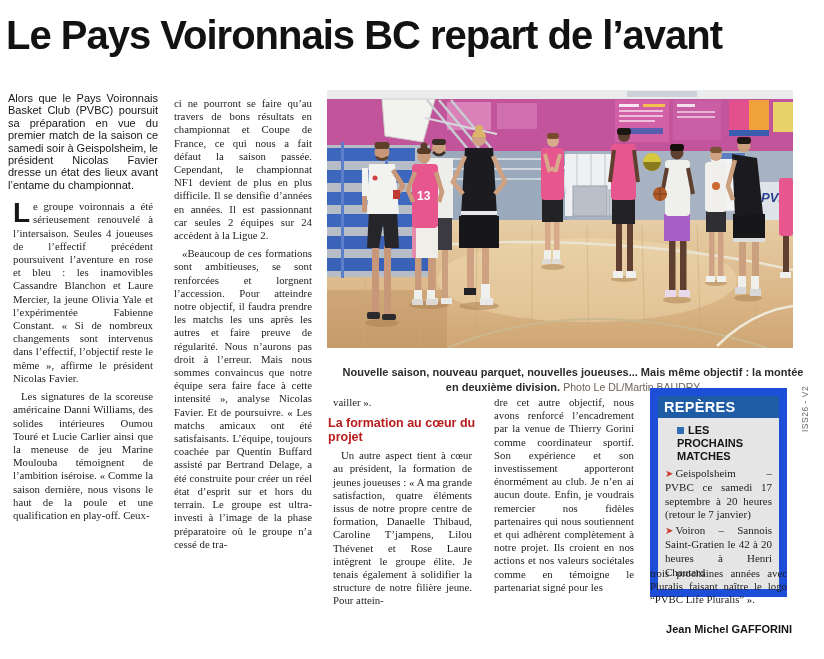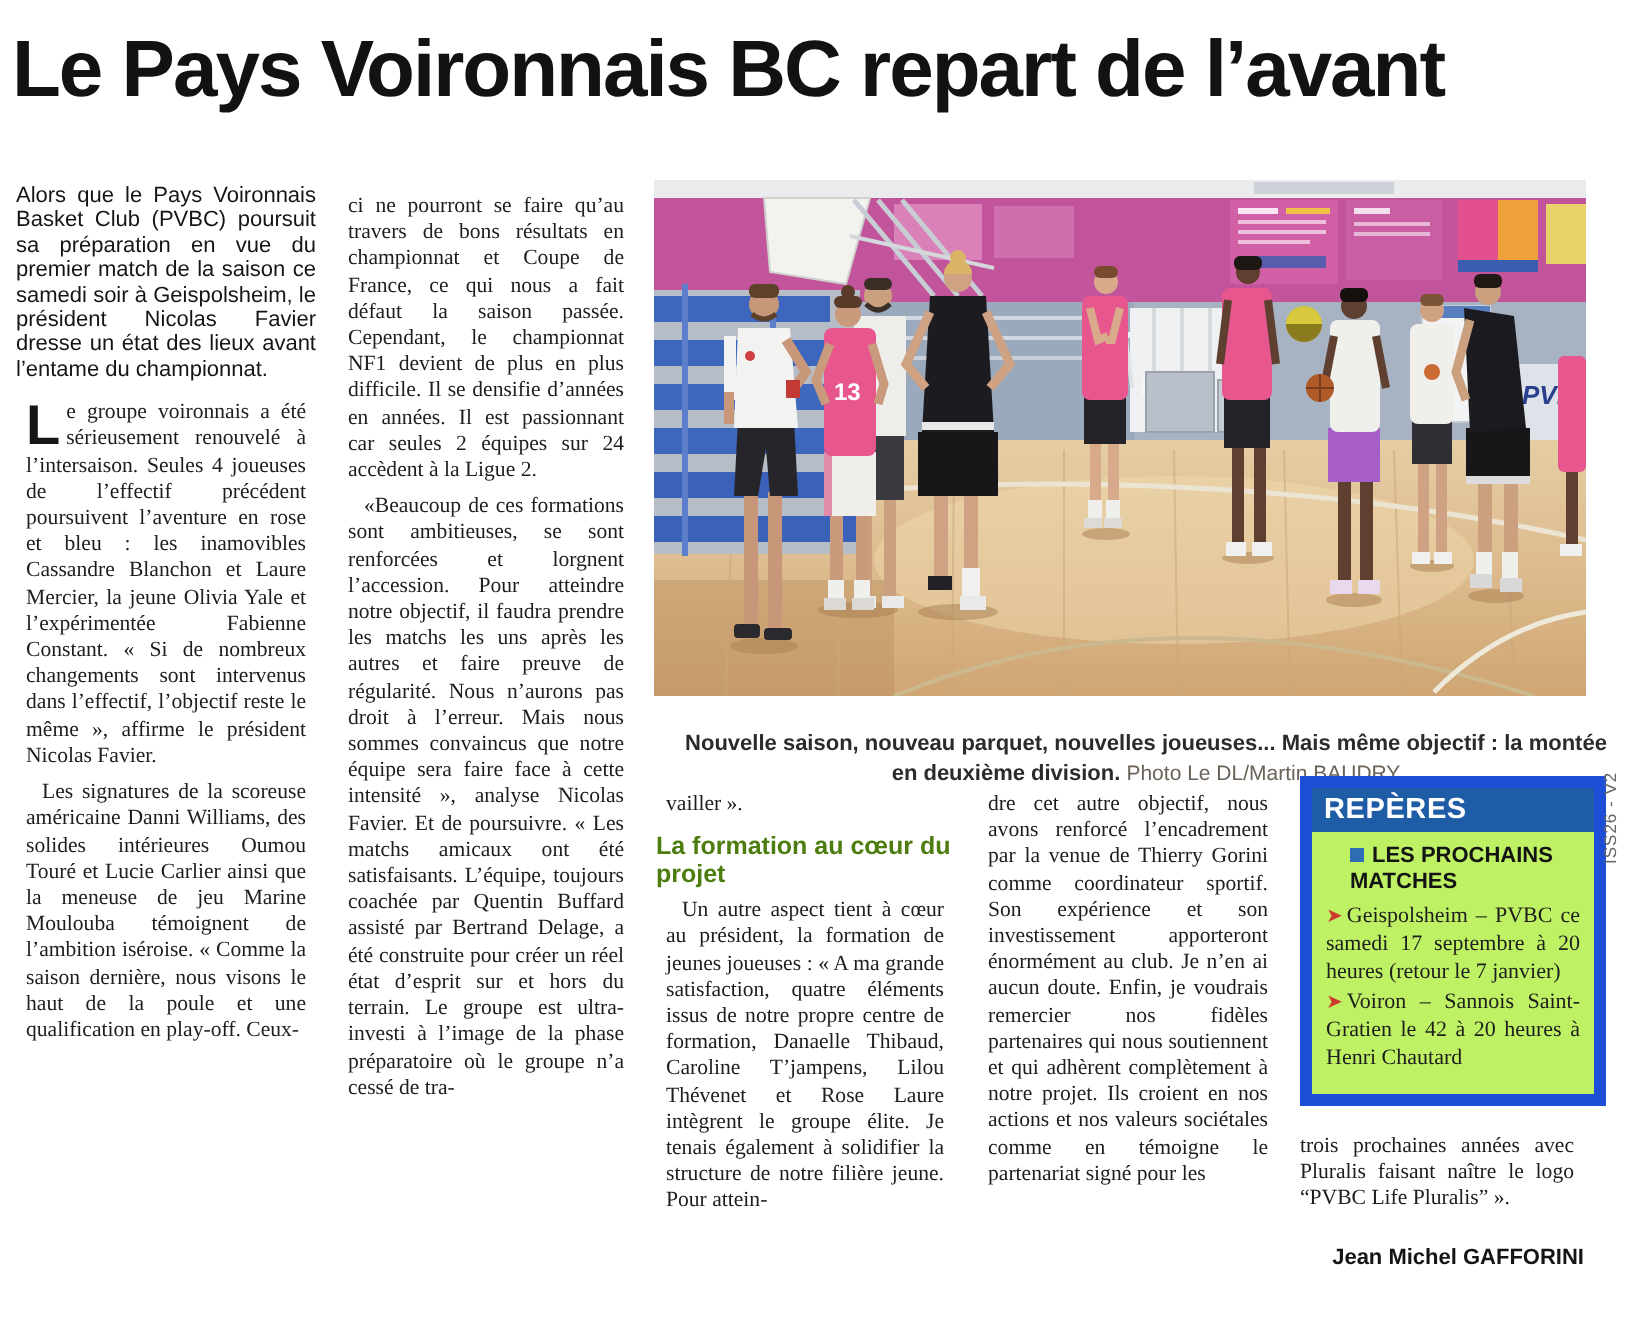--- a/index.html
+++ b/index.html
@@ -22,32 +22,32 @@
   .col1{left:8px;top:92px;width:150px;}
   .col2{left:169px;top:92px;width:148px;}
   .col3{left:328px;top:391px;width:149px;}
   .col4{left:489px;top:391px;width:150px;}
   .col5{left:645px;top:562px;width:147px;}
   .lead{font-family:"Liberation Sans",sans-serif;font-weight:normal;
         font-size:11px;line-height:12.4px;color:#151515;margin:0 0 9px 0 !important;}
   .dropcap{float:left;font-family:"Liberation Sans",sans-serif;font-weight:bold;
            font-size:28px;line-height:24px;padding:1px 3px 0 0;color:#161616;}
   .subhead{font-family:"Liberation Sans",sans-serif;font-weight:bold;
-           font-size:12.5px;line-height:14px;color:#4d7c0f;margin:7px 0 3px 0;text-align:left;}
+           font-size:12.5px;line-height:14px;color:#b91c1c;margin:7px 0 3px 0;text-align:left;}
   
   .photo{position:absolute;left:327px;top:90px;width:466px;height:258px;}
   .photo svg{display:block;}
   .caption{position:absolute;left:327px;top:352px;width:466px;margin:13px;
            font-family:"Liberation Sans",sans-serif;font-size:11px;line-height:14.5px;
            color:#2b2b2b;text-align:center;}
   .caption .cap-bold{font-weight:bold;}
   .caption .cap-credit{font-weight:normal;color:#6b6257;font-size:10.5px;}
   
-  .reperes{position:absolute;left:650px;top:388px;width:153px;
-           border:6px solid #1d4ed8;background:#bef264;box-sizing:border-box;}
+  .reperes{position:absolute;left:650px;top:388px;width:137px;
+           border:8px solid #1d4ed8;background:#e5e5e5;box-sizing:border-box;}
   .reperes-header{background:#1e5ca6;color:#fff;font-family:"Liberation Sans",sans-serif;
                   font-weight:bold;font-size:14.5px;line-height:20px;padding:1px 6px;
                   letter-spacing:.3px;}
   .reperes-body{padding:6px 7px 8px 7px;}
   .reperes-title{font-family:"Liberation Sans",sans-serif;font-weight:bold;
                  font-size:11px;line-height:13px;color:#141414;margin:0 0 4px 12px;}
   .sq{display:inline-block;width:7px;height:7px;background:#2e6cb3;margin-right:4px;}
   .match{font-size:11px;line-height:13.8px;text-align:justify;margin:0 0 2px 0;}
   .arrow{color:#cc392d;font-size:10px;margin-right:2px;font-family:"Liberation Sans",sans-serif;}
   .byline{font-family:"Liberation Sans",sans-serif;font-weight:bold;font-size:11px;

